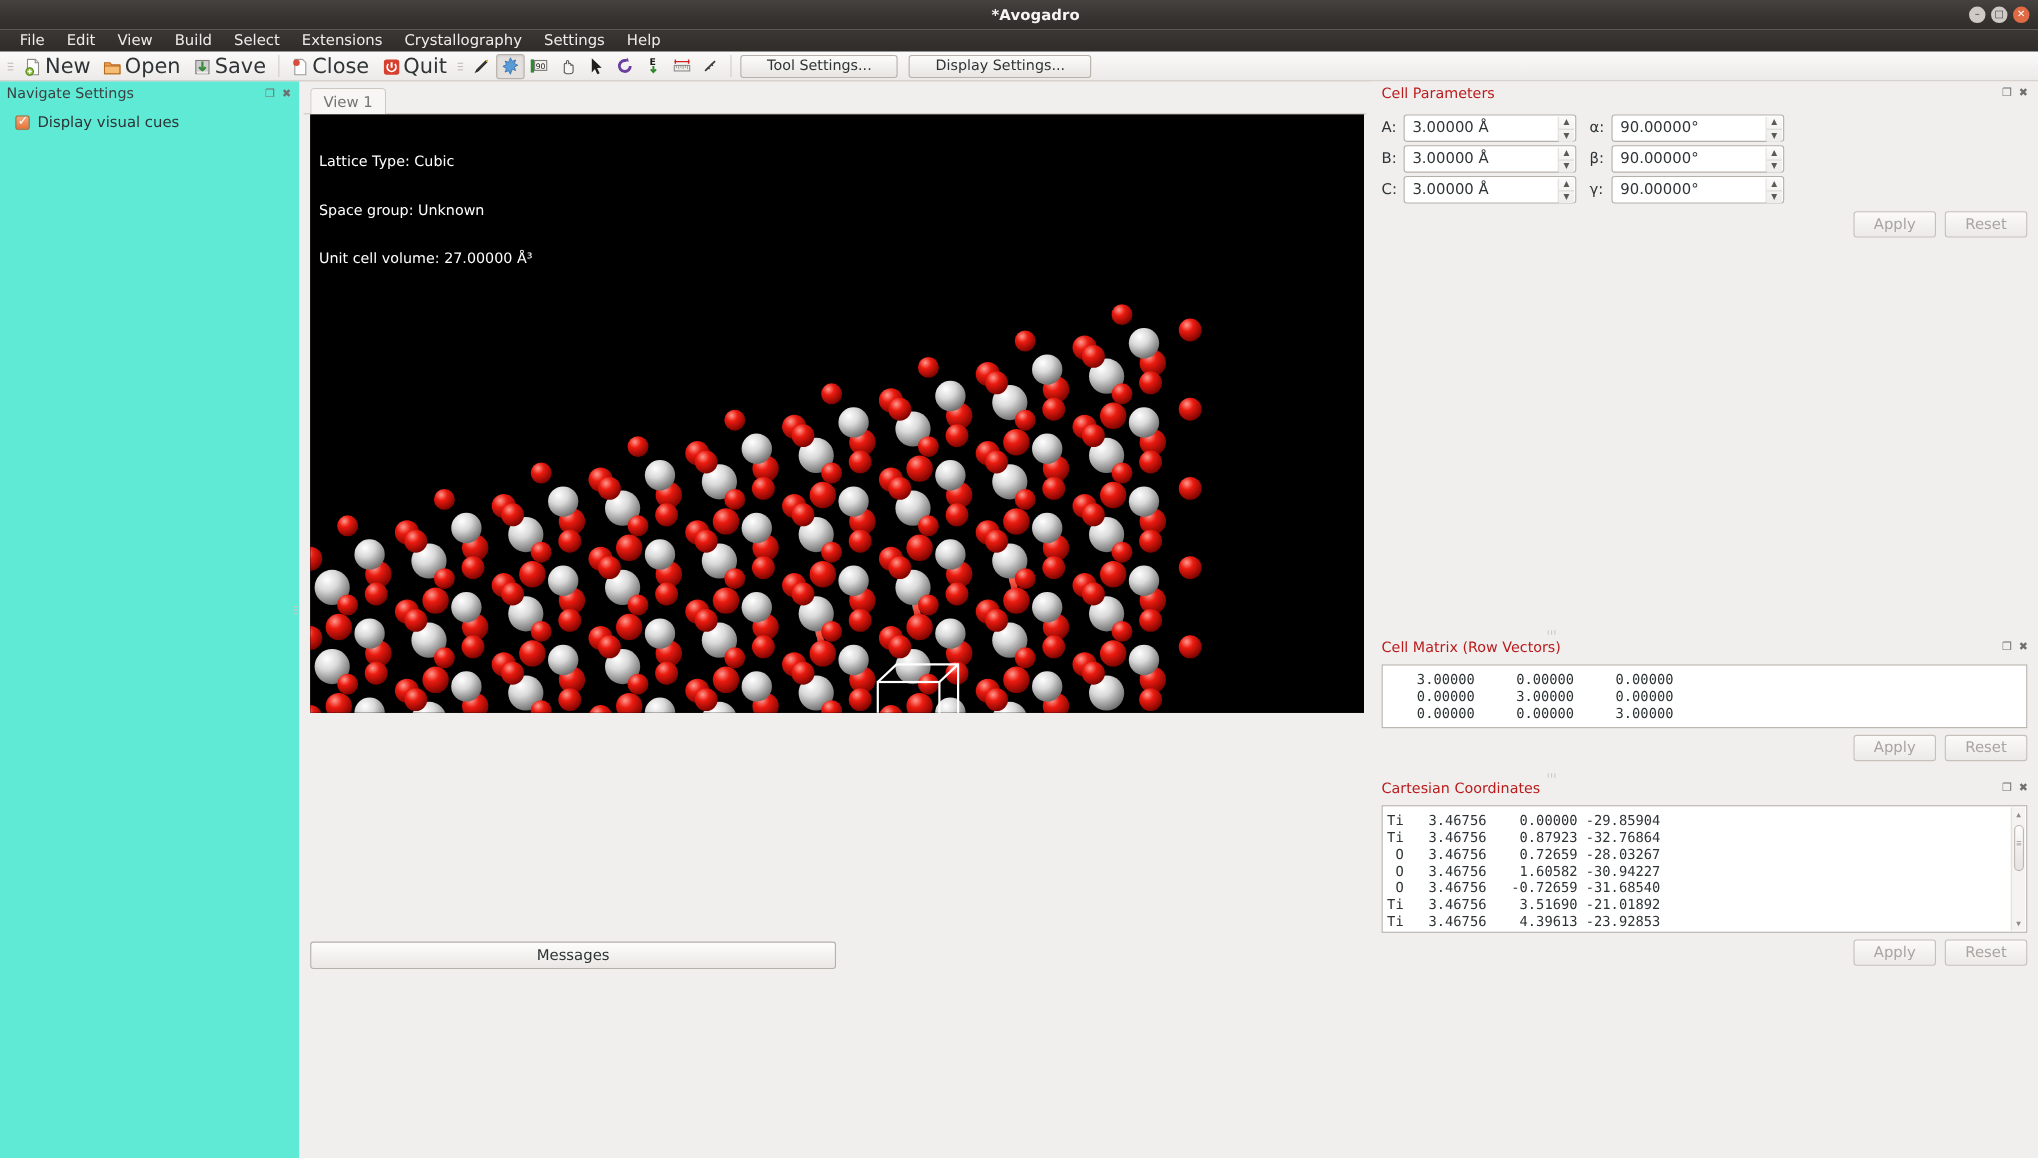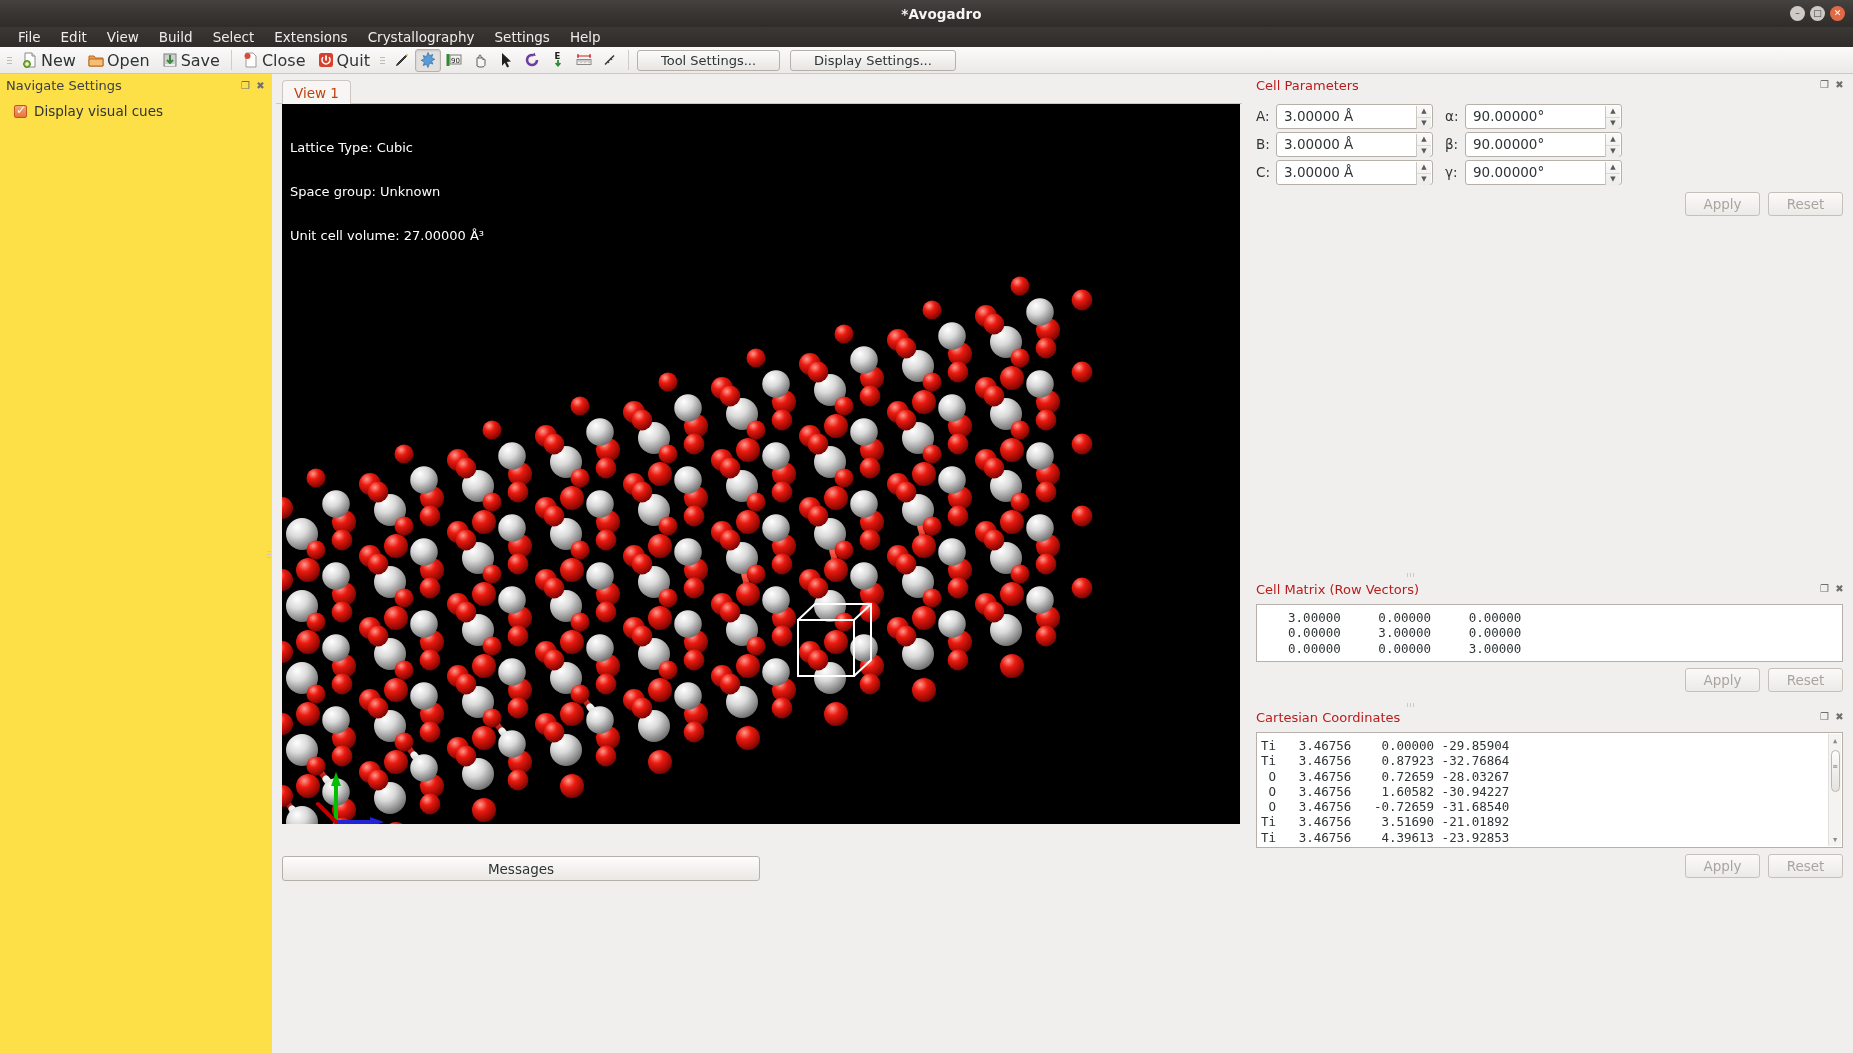--- a/index.html
+++ b/index.html
@@ -39,35 +39,35 @@
   
   .toolbar {
     position: absolute; left: 0; top: 47px; width: 1853px; height: 27px;
     background: linear-gradient(180deg,#fbfafa 0%, #eceae8 100%);
     border-bottom: 1px solid #cdc7c2;
     display: flex; align-items: center; padding-left: 3px; gap: 0px;
   }
   .grip { width: 7px; height: 18px; display: flex; flex-direction: column; justify-content: center;
           align-items: center; gap: 2px; margin: 0 3px; }
   .grip i { display: block; width: 5px; height: 1px; background: #c2bcb6; }
-  .tb-btn { display: flex; align-items: center; gap: 3px; padding: 2px 5px; font-size: 16px;
+  .tb-btn { display: flex; align-items: center; gap: 3px; padding: 2px 5px; font-size: 19px;
             color: #2e3436; white-space: nowrap; border: 1px solid transparent; border-radius: 3px; }
   .tb-icon { width: 16px; height: 16px; display: inline-block; position: relative; flex: none; }
   .tb-sep { width: 1px; height: 20px; background: #d2ccc6; margin: 0 5px; }
   .tool-ico { width: 26px; height: 23px; display: flex; align-items: center; justify-content: center;
               border: 1px solid transparent; border-radius: 3px; }
   .tool-ico.active { background: #e3e0dd; border-color: #b8b2ac; box-shadow: inset 0 1px 2px rgba(0,0,0,.12); }
   .push-btn {
     height: 21px; padding: 0 23px; font-size: 13px; color: #2e3436;
     background: linear-gradient(180deg,#fcfcfb 0%, #e8e5e2 100%);
     border: 1px solid #b6b0aa; border-radius: 3px; display: flex; align-items: center;
   }
 
   
-  .leftdock { position: absolute; left: 0; top: 74px; width: 272px; height: 979px; background: #fde047; }
+  .leftdock { position: absolute; left: 0; top: 74px; width: 272px; height: 979px; background: #5eead4; }
   .dock-head { display: flex; align-items: center; justify-content: space-between; padding: 4px 6px 2px 6px; }
   .dock-title { font-size: 13px; color: #3c4043; }
   .dock-btns { display: flex; gap: 4px; }
   .dock-btn { width: 11px; height: 11px; display: flex; align-items: center; justify-content: center;
               font-size: 10px; color: #6f6f6f; line-height: 1; }
   .chk-row { display: flex; align-items: center; gap: 7px; padding: 8px 0 0 14px; }
   .chk {
     width: 13px; height: 13px; border-radius: 2px; flex: none;
     background: linear-gradient(180deg,#f6a878 0%, #e8743a 100%);
     border: 1px solid #c1541f; position: relative;
@@ -82,26 +82,26 @@
   .hgrip { position: absolute; height: 5px; width: 14px; display: flex; align-items: center;
            justify-content: center; gap: 2px; }
   .hgrip i { width: 1px; height: 4px; background: #cdc8c3; display: block; }
 
   
   .center { position: absolute; left: 276px; top: 74px; width: 966px; height: 979px; }
   .tabstrip { position: absolute; left: 0; top: 6px; width: 966px; height: 24px;
               border-bottom: 1px solid #cdc7c2; }
   .tab {
     position: absolute; left: 6px; top: 0; height: 24px; padding: 0 11px;
-    display: flex; align-items: center; font-size: 13.5px; color: #c2410c;
+    display: flex; align-items: center; font-size: 13.5px; color: #737373;
     background: #f7f6f5; border: 1px solid #cdc7c2; border-bottom: none;
     border-radius: 4px 4px 0 0;
   }
   .glview {
-    position: absolute; left: 6px; top: 30px; width: 958px; height: 720px;
+    position: absolute; left: 6px; top: 30px; width: 958px; height: 544px;
     background: #000; overflow: hidden;
   }
   .gl-overlay { position: absolute; left: 8px; top: 8px; color: #fff;
                 font-size: 13px; line-height: 14.6px; white-space: pre; text-shadow: 0 0 1px #000; }
   .msg-btn {
     position: absolute; left: 6px; top: 782px; width: 478px; height: 25px;
     background: linear-gradient(180deg,#fdfdfc 0%, #eae7e4 100%);
     border: 1px solid #b6b0aa; border-radius: 3px;
     display: flex; align-items: center; justify-content: center;
     font-size: 13.5px; color: #2e3436;

